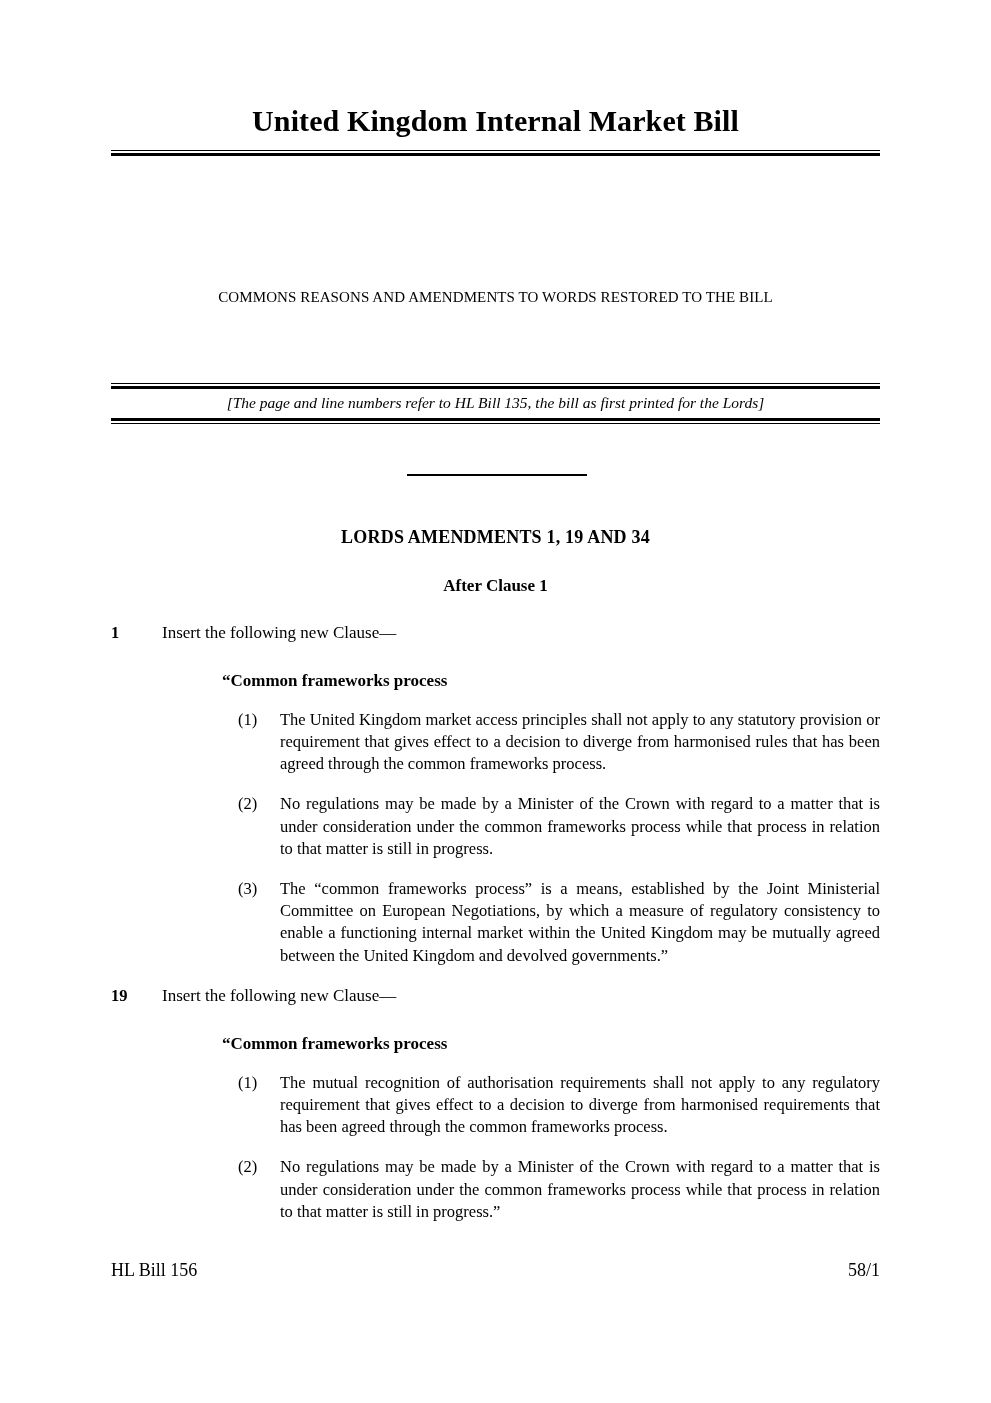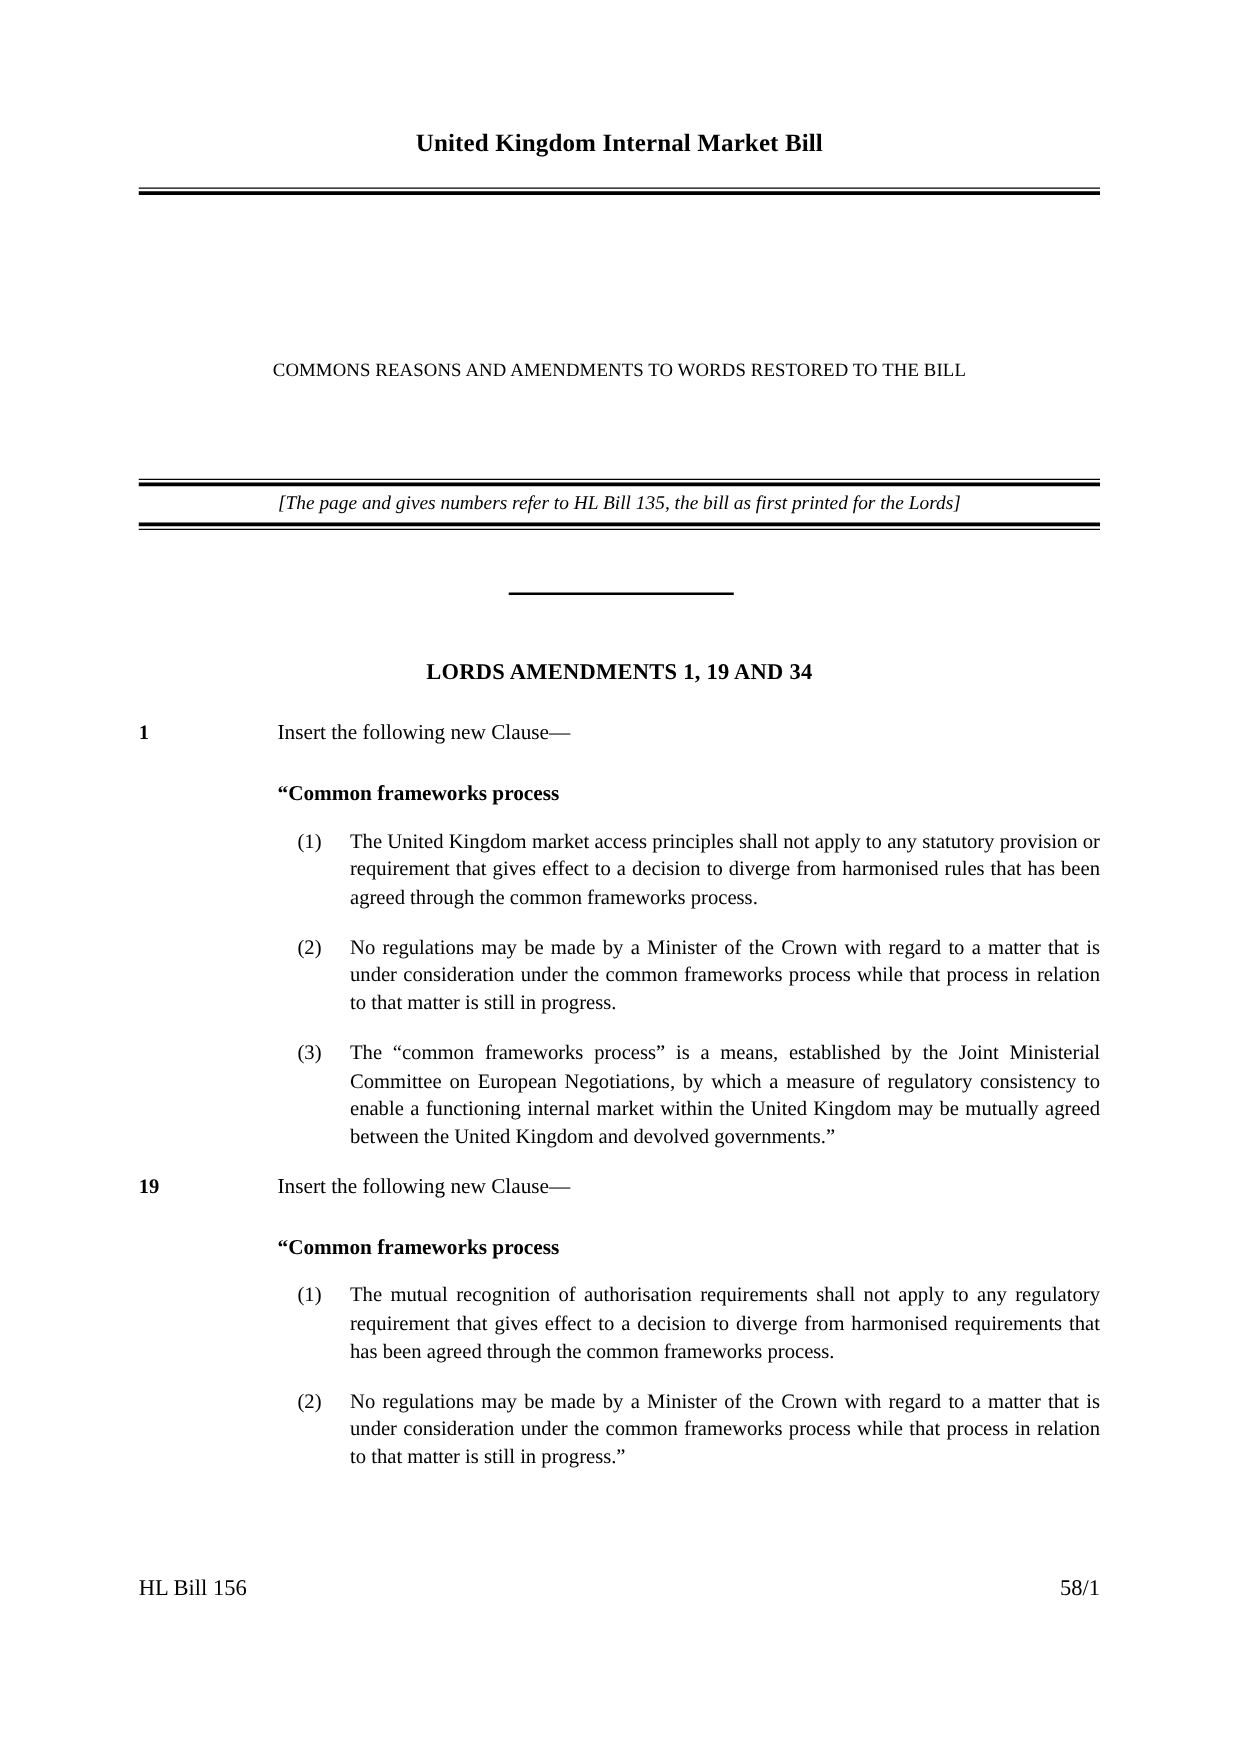--- a/index.html
+++ b/index.html
@@ -25,21 +25,21 @@
     height: 1403px;
   }
 
   
   .doc-title {
     position: absolute;
     left: 0;
     top: 104px;
     width: 769px;
     text-align: center;
-    font-size: 20px;
+    font-size: 30px;
     font-weight: bold;
     letter-spacing: 0.1px;
     line-height: 1.12;
   }
 
   
   .rule-double-under {
     position: absolute;
     left: 0;
     width: 769px;
@@ -130,21 +130,21 @@
     min-height: 22px;
   }
   .amendment-number {
     position: absolute;
     left: 0;
     top: 0;
     font-weight: bold;
     font-size: 16.5px;
   }
   .amendment-instruction {
-    margin-left: 111px;
+    margin-left: 51px;
     font-size: 17px;
   }
 
   .inserted-clause-title {
     margin: 0 0 16px 111px;
     font-weight: bold;
     font-size: 17px;
   }
 
   .subsection {
@@ -192,30 +192,31 @@
 <div class="page">
 
   <div class="doc-title">United Kingdom Internal Market Bill</div>
 
   <div class="rule-double-under" id="rule-title"></div>
 
   <div class="doc-subtitle">COMMONS REASONS AND AMENDMENTS TO WORDS RESTORED TO THE BILL</div>
 
   <div class="rule-double-under" id="rule-note-top"></div>
 
-  <div class="doc-note">[The page and gives numbers refer to HL Bill 135, the bill as first printed for the Lords]</div>
+  <div class="doc-note">[The page and line numbers refer to HL Bill 135, the bill as first printed for the Lords]</div>
 
   <div class="rule-double-over" id="rule-note-bot"></div>
 
   <div class="rule-short"></div>
 
   <div class="amendments-heading">LORDS AMENDMENTS 1, 19 AND 34</div>
 
   <div class="body-flow">
 
+    <div class="clause-heading">After Clause 1</div>
 
     <div class="amendment-line">
       <span class="amendment-number">1</span>
       <span class="amendment-instruction">Insert the following new Clause—</span>
     </div>
 
     <div class="inserted-clause-title">“Common frameworks process</div>
 
     <div class="subsection">
       <span class="subsection-marker">(1)</span>

